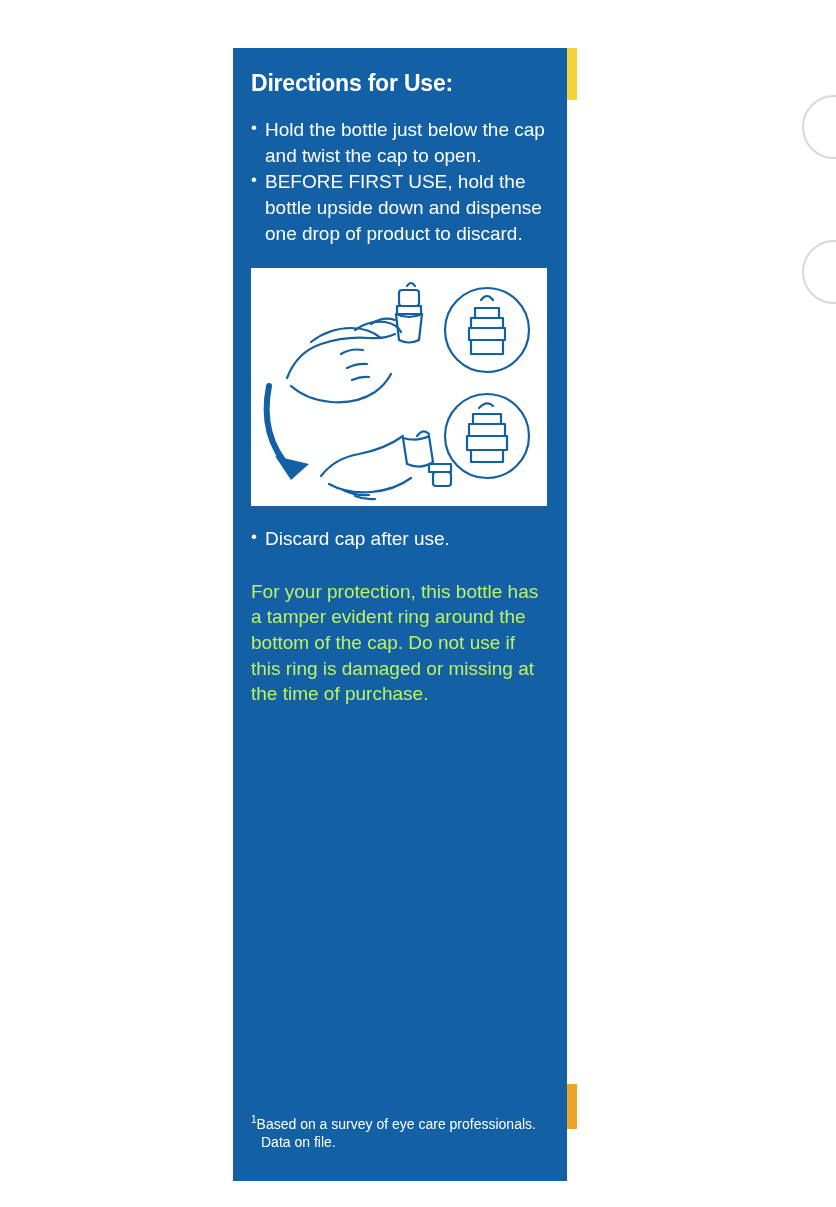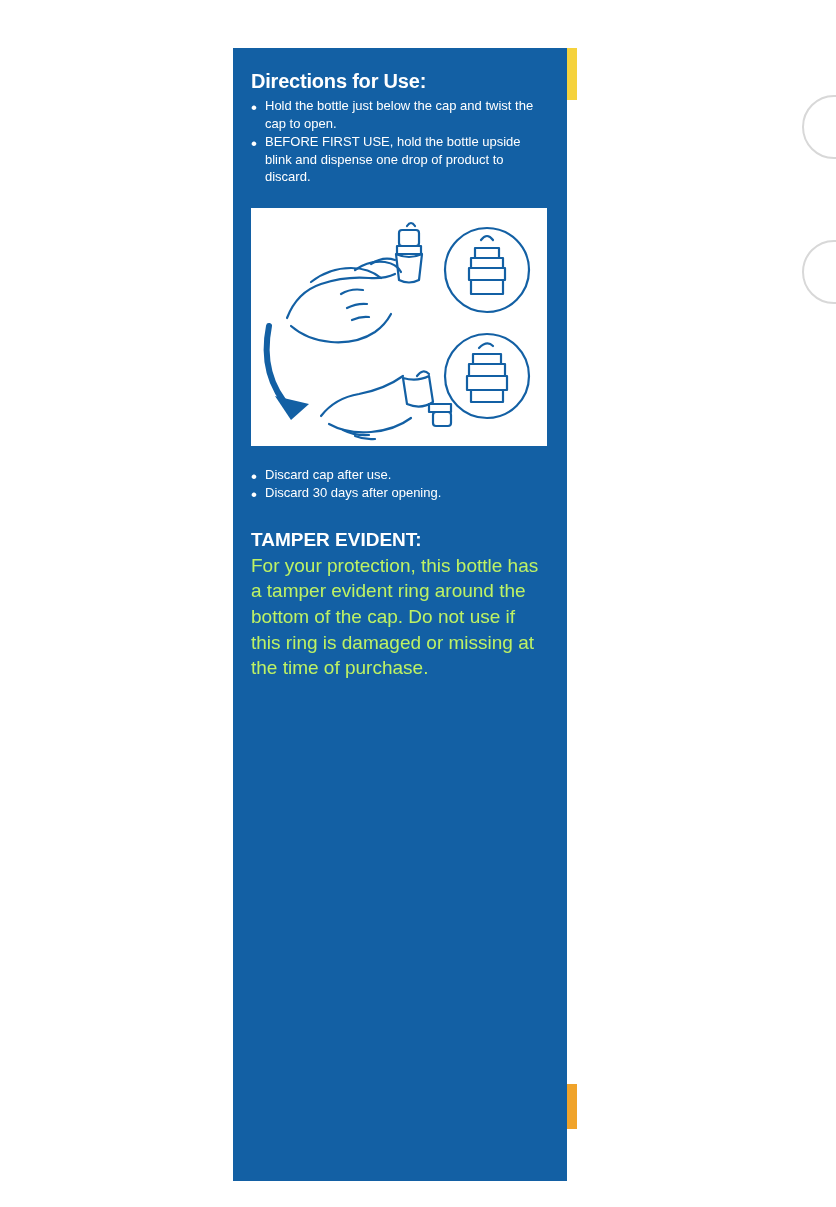--- a/index.html
+++ b/index.html
@@ -45,33 +45,33 @@
     left: 334px;
     width: 10px;
   }
   .strip.yellow { top: 0px;   height: 52px;  background: #f5d23c; }
   .strip.white  { top: 52px;  height: 1029px; background: #ffffff; }
   .strip.orange { top: 1036px; height: 45px; background: #f0a32a; }
   .strip.white2 { top: 1081px; height: 52px; background: #ffffff; }
 
   .heading {
     color: #ffffff;
-    font-size: 20px;
+    font-size: 23px;
     font-weight: bold;
     letter-spacing: -0.2px;
-    margin: 0 0 4px 0;
+    margin: 0 0 20px 0;
   }
   .bullets {
     list-style: none;
     margin: 0;
     padding: 0;
   }
   .bullets li {
     color: #ffffff;
-    font-size: 13px;
+    font-size: 19px;
     line-height: 1.35;
     padding-left: 14px;
     position: relative;
     margin-bottom: 1px;
   }
   .bullets li::before {
     content: "\2022";
     position: absolute;
     left: 0;
     top: 0;
@@ -130,21 +130,21 @@
   <div class="strip white2"></div>
 
   <h1 class="heading">Directions for Use:</h1>
 
   <ul class="bullets">
     <li>
       <span>Hold the bottle just below the cap and twist the cap to open.</span>
     </li>
     <li>
       <b>BEFORE FIRST USE,</b>
-      <span>hold the bottle upside blink and dispense one drop of product to discard.</span>
+      <span>hold the bottle upside down and dispense one drop of product to discard.</span>
     </li>
   </ul>
 
   <div class="illus">
     <svg width="296" height="238" viewBox="0 0 296 238" xmlns="http://www.w3.org/2000/svg">
       <g fill="none" stroke="#1360a4" stroke-width="2.2" stroke-linecap="round" stroke-linejoin="round">
 
         <path d="M156 18 q4 -6 8 0"></path>
         <rect x="148" y="22" width="20" height="16" rx="3"></rect>
         <path d="M146 38 h24 v8 h-24 z"></path>
@@ -186,24 +186,24 @@
         <path d="M216 168 h40 v14 h-40 z"></path>
         <path d="M220 182 h32 v12 h-32 z"></path>
       </g>
     </svg>
   </div>
 
   <ul class="bullets">
     <li>
       <span>Discard cap after use.</span>
     </li>
-    <li>
-      <span>Discard 30 days after opening.</span>
-    </li>
   </ul>
 
   <div class="section-gap"></div>
 
-  <h2 class="subheading">TAMPER EVIDENT:</h2>
   <p class="para">For your protection, this bottle has a tamper evident ring around the bottom of the cap. Do not use if this ring is damaged or missing at the time of purchase.</p>
 
+  <div class="footnote">
+    <sup>1</sup><span>Based on a survey of eye care professionals.</span>
+    <span class="ind">Data on file.</span>
+  </div>
 
 </div>
 
 </body></html>

